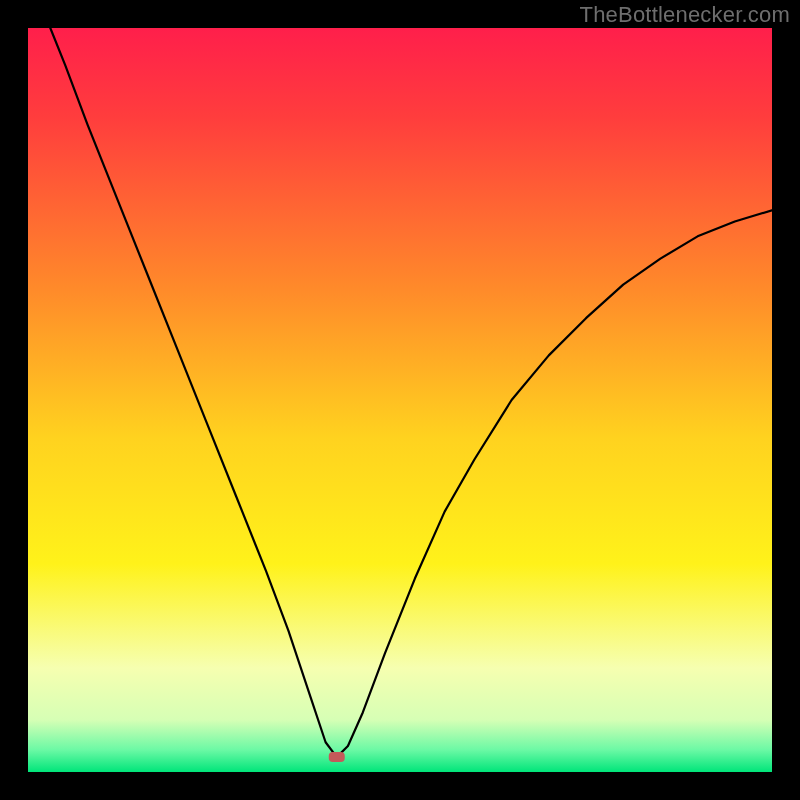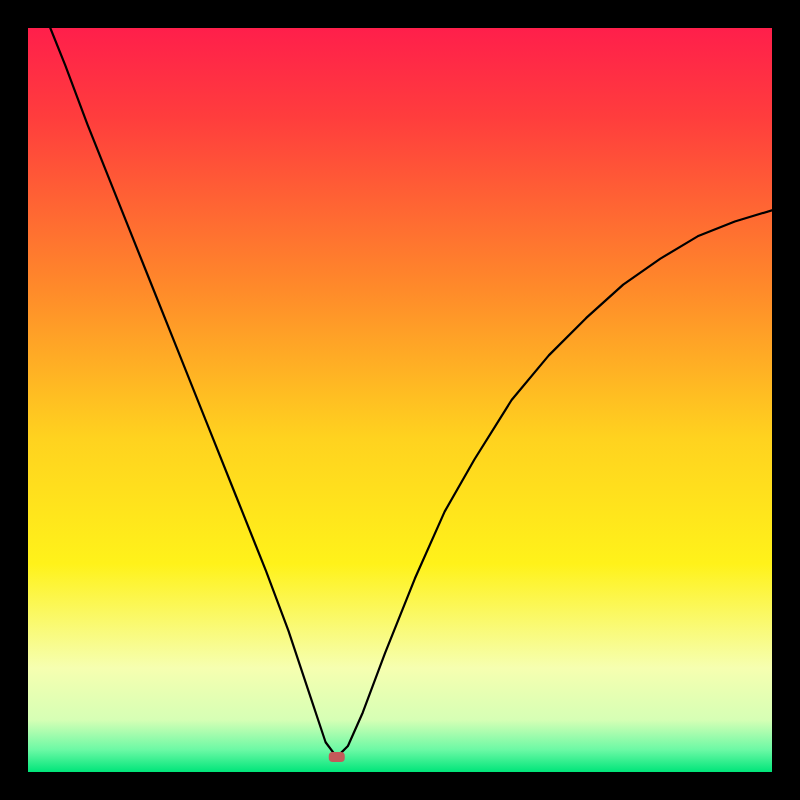--- a/index.html
+++ b/index.html
@@ -52,13 +52,14 @@
           <stop offset="86%" stop-color="#f6ffb0"></stop>
           <stop offset="93%" stop-color="#d6ffb5"></stop>
           <stop offset="97%" stop-color="#6cf9a5"></stop>
           <stop offset="100%" stop-color="#00e57a"></stop>
         </linearGradient>
     </defs>
     <rect x="0" y="0" width="744" height="744" fill="url(#bg-grad)"></rect>
     <path id="curve-path" fill="none" stroke="#000" stroke-width="2.2" stroke-linecap="round" stroke-linejoin="round" d="M22.32 0.00 L37.20 37.20 L59.52 96.72 L89.28 171.12 L119.04 245.52 L148.80 319.92 L178.56 394.32 L208.32 468.72 L238.08 543.12 L260.40 602.64 L282.72 669.60 L297.60 714.24 L308.76 729.12 L319.92 717.96 L334.80 684.48 L357.12 624.96 L386.88 550.56 L416.64 483.60 L446.40 431.52 L483.60 372.00 L520.80 327.36 L558.00 290.16 L595.20 256.68 L632.40 230.64 L669.60 208.32 L706.80 193.44 L744.00 182.28"></path>
     <rect id="min-marker" rx="4" ry="4" width="16" height="10" x="300.76" y="724.12" fill="#c45a5a"></rect>
   </svg>
+  <div class="watermark">TheBottlenecker.com</div>
 </div>
 
 </body></html>

